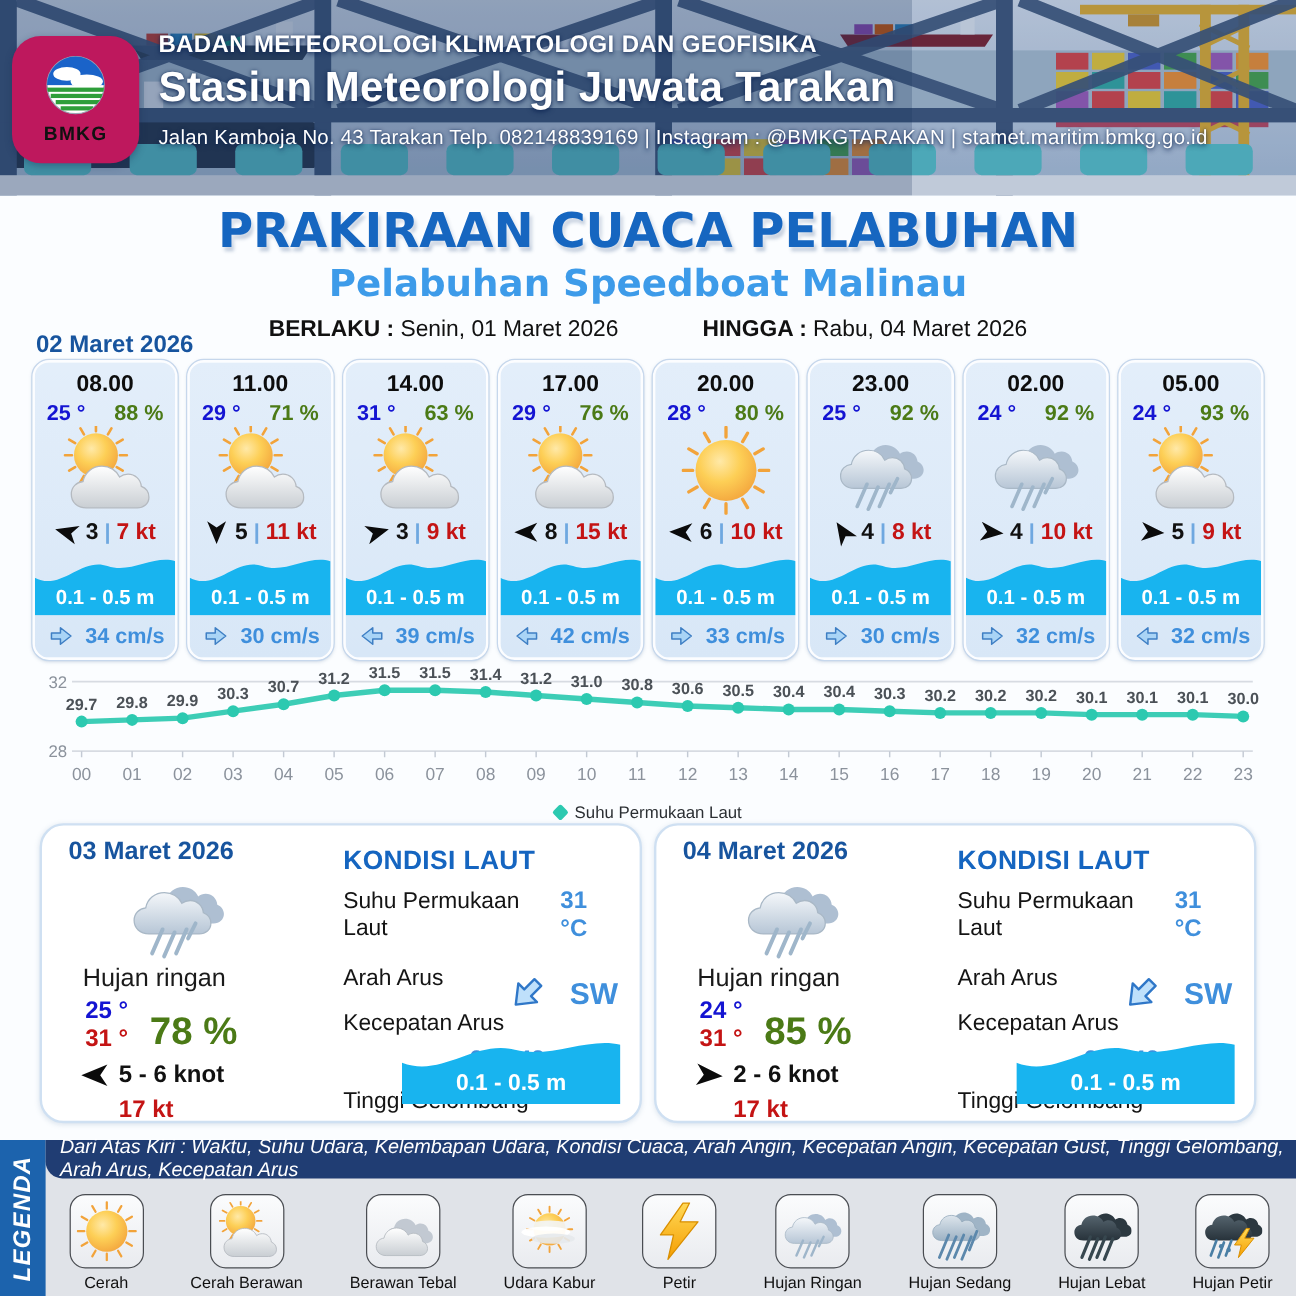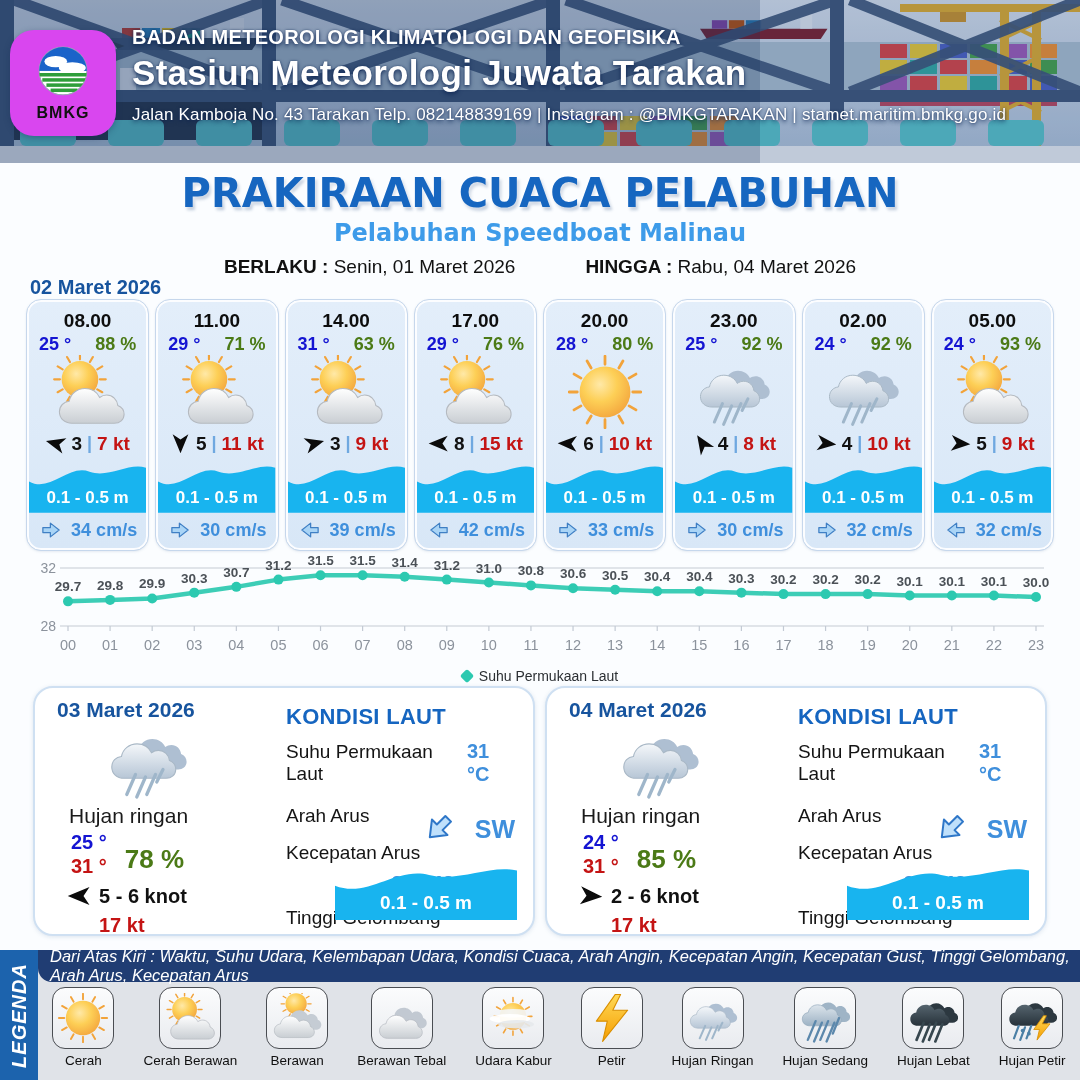--- a/index.html
+++ b/index.html
@@ -2,36 +2,36 @@
 <html><head>
 <meta charset="utf-8">
 <style>
   html,body{margin:0;padding:0;background:#fff;}
   .page{position:relative;width:1080px;height:1080px;overflow:hidden;background:#fbfdff;
         font-family:"Liberation Sans",sans-serif;}
 
   
   .header{position:absolute;left:0;top:0;width:1080px;height:163px;overflow:hidden;}
   .header svg.hero{position:absolute;left:0;top:0;}
-  .logo-box{position:absolute;left:10px;top:30px;width:106px;height:106px;background:#d946ef;
+  .logo-box{position:absolute;left:10px;top:30px;width:106px;height:106px;background:#be185d;
             border-radius:24px;display:flex;flex-direction:column;align-items:center;justify-content:center;
             box-shadow:0 2px 6px rgba(20,40,80,.35);}
   .logo-box svg{width:72px;height:58px;}
   .logo-text{font-size:16px;font-weight:bold;color:#111;letter-spacing:1px;margin-top:2px;}
   .header-text{position:absolute;left:132px;top:26px;color:#fff;
                text-shadow:0 2px 4px rgba(14,38,84,.85),0 0 2px rgba(14,38,84,.6);}
   .h-line1{font-size:20px;font-weight:bold;letter-spacing:.3px;}
   .h-line2{font-size:35px;font-weight:bold;margin-top:4px;letter-spacing:.3px;}
   .h-line3{font-size:17px;margin-top:12px;letter-spacing:.2px;}
 
   
   .title-block{position:absolute;left:0;top:170px;width:1080px;text-align:center;}
   .main-title{font-family:"DejaVu Sans",sans-serif;font-size:40px;font-weight:bold;color:#1666c0;
               letter-spacing:0px;text-shadow:0 0 6px #fff,2px 3px 3px rgba(22,62,120,.30);}
-  .sub-title{font-family:"DejaVu Sans",sans-serif;font-size:24px;font-weight:bold;color:#3d9be9;margin-top:3px;}
+  .sub-title{font-family:"DejaVu Sans",sans-serif;font-size:31px;font-weight:bold;color:#3d9be9;margin-top:3px;}
   .validity{margin-top:9px;font-size:19px;color:#111;display:flex;justify-content:center;gap:70px;}
   .validity b{font-weight:bold;}
   .forecast-date{position:absolute;left:30px;top:276px;font-size:20px;font-weight:bold;color:#17549e;}
 
   
   .cards-row{position:absolute;left:27px;top:300px;width:1026px;height:250px;
              display:grid;grid-template-columns:repeat(8,1fr);gap:8px;}
   .fcard{background:linear-gradient(#e3eefa,#d8e7f7);border:2px solid #fcfdff;outline:1px solid #c6d7ec;
          border-radius:14px;display:flex;flex-direction:column;overflow:hidden;
          box-shadow:0 1px 3px rgba(80,110,150,.25);}
@@ -71,21 +71,21 @@
          box-shadow:0 1px 4px rgba(90,120,160,.18);overflow:hidden;}
   .dc-left{width:215px;padding:10px 0 0 22px;display:flex;flex-direction:column;align-items:flex-start;}
   .dc-date{font-size:21px;font-weight:bold;color:#17549e;}
   .dc-icon{width:92px;height:80px;margin-left:45px;}
   .dc-icon svg{width:92px;height:80px;}
   .dc-cond{font-size:21px;color:#1a1a1a;margin:2px 0 0 12px;}
   .dc-temps{display:flex;align-items:center;gap:18px;margin:2px 0 0 14px;}
   .dc-temp-col{display:flex;flex-direction:column;line-height:24px;}
   .dc-tmin{color:#1414d2;font-weight:bold;font-size:20px;}
   .dc-tmax{color:#c41414;font-weight:bold;font-size:20px;}
-  .dc-hum{color:#4b7a16;font-weight:bold;font-size:26px;margin-top:10px;}
+  .dc-hum{color:#4b7a16;font-weight:bold;font-size:32px;margin-top:10px;}
   .dc-wind{display:flex;align-items:center;gap:8px;margin:6px 0 0 10px;}
   .dw-big{width:24px;height:24px;}
   .dc-wrange{font-size:20px;font-weight:bold;color:#111;}
   .dc-gust{color:#c41414;font-weight:bold;font-size:20px;margin:6px 0 0 42px;}
   .dc-right{flex:1;position:relative;padding:16px 18px 0 14px;}
   .kl-title{font-size:22px;font-weight:bold;color:#1565c0;letter-spacing:.3px;}
   .kl-row{display:flex;justify-content:space-between;align-items:center;}
   .kl-row1{margin-top:10px;}
   .kl-row2{margin-top:14px;}
   .kl-label{font-size:19px;color:#141414;}
@@ -105,21 +105,21 @@
   
   .legend-section{position:absolute;left:0;top:950px;width:1080px;height:130px;background:#e0e3e8;}
   .legend-band{position:absolute;left:0;top:0;width:38px;height:130px;background:#1c63ad;
                display:flex;align-items:center;justify-content:center;}
   .legend-band span{transform:rotate(-90deg);color:#fff;font-weight:bold;font-style:italic;
                     font-size:20px;letter-spacing:1px;white-space:nowrap;}
   .legend-desc{position:absolute;left:38px;top:0;width:1042px;height:32px;background:#203d73;
                border-bottom-left-radius:14px;color:#fff;font-style:italic;font-size:16.5px;
                display:flex;align-items:center;padding-left:12px;box-sizing:border-box;}
   .legend-items{position:absolute;left:38px;top:40px;width:1042px;height:78px;display:flex;
-                justify-content:space-around;align-items:flex-end;padding-top:5px;box-sizing:border-box;}
+                justify-content:space-around;align-items:flex-start;padding-top:5px;box-sizing:border-box;}
   .ltile{display:flex;flex-direction:column;align-items:center;}
   .ltile-box{width:60px;height:60px;border:1.6px solid #4a4d52;border-radius:13px;
              background:linear-gradient(#fbfcfd,#e9ebef);display:flex;align-items:center;justify-content:center;}
   .ltile-box svg{width:50px;height:50px;}
   .ltile-label{font-size:13.5px;color:#101010;margin-top:4px;white-space:nowrap;}
   .hidden-defs{position:absolute;width:0;height:0;}
 </style>
 </head>
 <body>
 
@@ -885,33 +885,20 @@
     <g transform="translate(2,-2) scale(0.72)">
                 <use href="#raysP" stroke="#f2a33a" stroke-width="2.6" stroke-linecap="round"></use>
                 <circle cx="32" cy="32" r="22" fill="url(#sunG)"></circle>
               </g>
     <use href="#cloudP" fill="url(#cloudG)" stroke="#b5bac0" stroke-width="1" transform="translate(4,12) scale(0.94)"></use>
   </svg>
 </div>
     <div class="ltile-label">Cerah Berawan</div>
   </div>
 
-  <div class="ltile">
-    <div class="ltile-box">
-  <svg viewBox="0 0 64 64">
-    <g transform="translate(11,-6) scale(0.62)">
-                <use href="#raysP" stroke="#f2a33a" stroke-width="2.6" stroke-linecap="round"></use>
-                <circle cx="32" cy="32" r="22" fill="url(#sunG)"></circle>
-              </g>
-    <use href="#cloudP" fill="#c5ccd4" transform="translate(14,8) scale(0.78)"></use>
-    <use href="#cloudP" fill="url(#cloudG)" stroke="#b5bac0" stroke-width="1" transform="translate(0,14) scale(0.86)"></use>
-  </svg>
-</div>
-    <div class="ltile-label">Berawan</div>
-  </div>
 
   <div class="ltile">
     <div class="ltile-box">
   <svg viewBox="0 0 64 64">
     <use href="#cloudP" fill="#c2c9d2" transform="translate(12,4) scale(0.82)"></use>
     <use href="#cloudP" fill="url(#cloudG)" stroke="#b5bac0" stroke-width="1" transform="translate(0,12) scale(0.92)"></use>
   </svg>
 </div>
     <div class="ltile-label">Berawan Tebal</div>
   </div>

